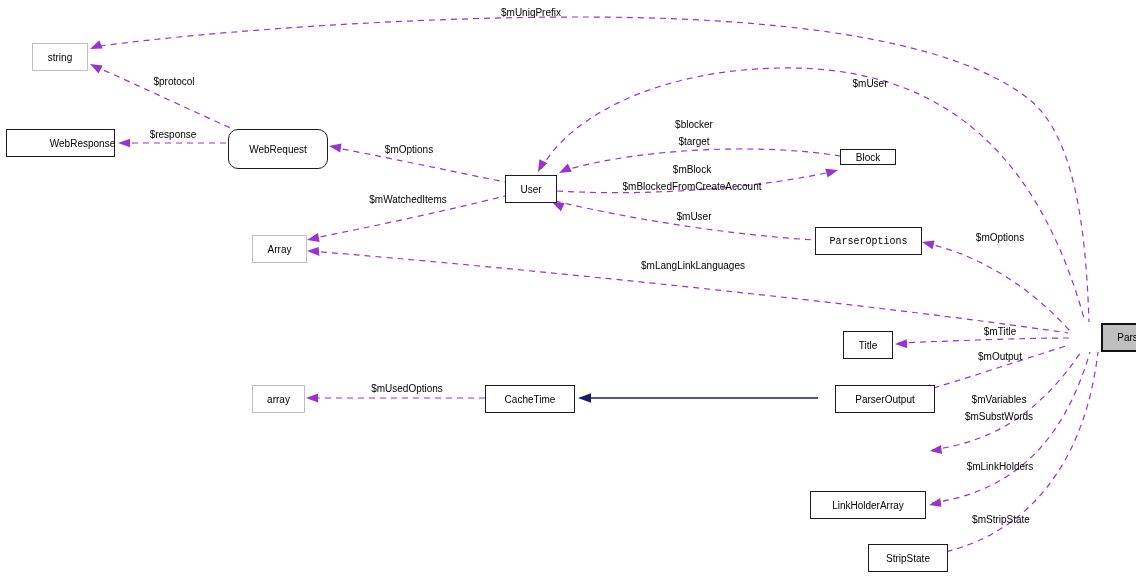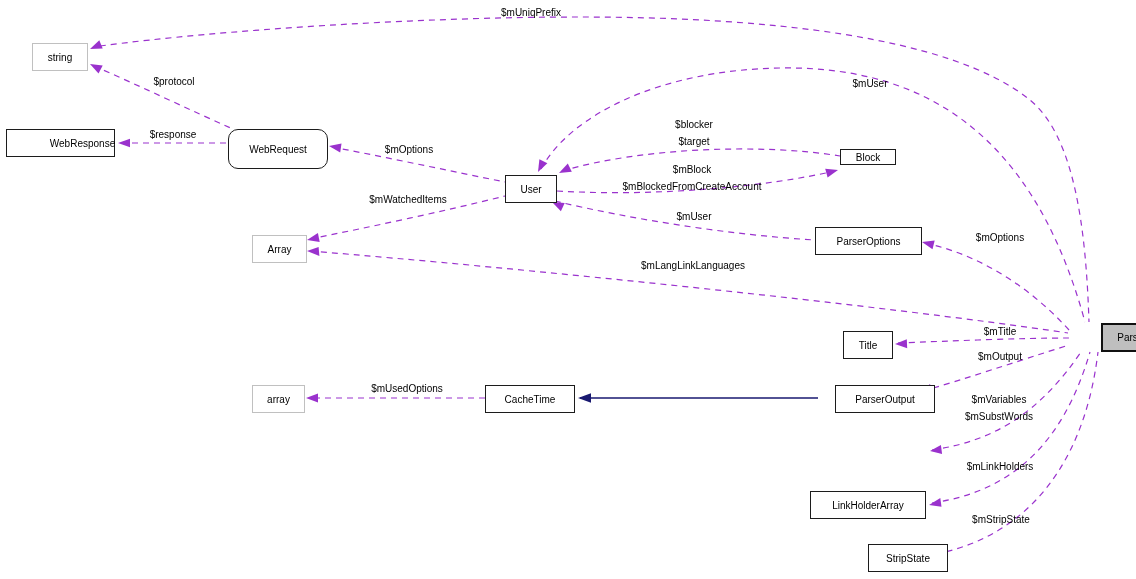--- a/index.html
+++ b/index.html
@@ -104,21 +104,21 @@
       <path class="edge" d="M914,557 C1013,548 1083,478 1098,352"></path>
       <polygon class="ah" points="911,558 922.5,552.4 923.3,561.2"></polygon>
     </g>
   </svg>
 
   <div class="node external" style="left:32px;top:43px;width:56px;height:28px;">string</div>
   <div class="node" style="left:6px;top:129px;width:109px;height:28px;padding-left:44px;">WebResponse</div>
   <div class="node" style="left:228px;top:129px;width:100px;height:40px;border-radius:10px;">WebRequest</div>
   <div class="node" style="left:505px;top:175px;width:52px;height:28px;">User</div>
   <div class="node" style="left:840px;top:149px;width:56px;height:16px;">Block</div>
-  <div class="node" style="left:815px;top:227px;width:107px;height:28px;">ParserOptions</div>
+  <div class="node" style="left:815px;top:227px;width:107px;height:28px;font-family:Liberation Mono, monospace;">ParserOptions</div>
   <div class="node external" style="left:252px;top:235px;width:55px;height:28px;">Array</div>
   <div class="node" style="left:843px;top:331px;width:50px;height:28px;">Title</div>
   <div class="node external" style="left:252px;top:385px;width:53px;height:28px;">array</div>
   <div class="node" style="left:485px;top:385px;width:90px;height:28px;">CacheTime</div>
   <div class="node" style="left:818px;top:385px;width:100px;height:28px;margin-left:17px;">ParserOutput</div>
   <div class="node" style="left:810px;top:491px;width:116px;height:28px;">LinkHolderArray</div>
   <div class="node" style="left:828px;top:544px;width:80px;height:28px;margin-left:40px;">StripState</div>
   <div class="node focus" style="left:1069px;top:323px;width:62px;height:29px;margin-left:32px;">Parser</div>
 
   <div class="edge-label" style="left:531px;top:4px;">$mUniqPrefix</div>

